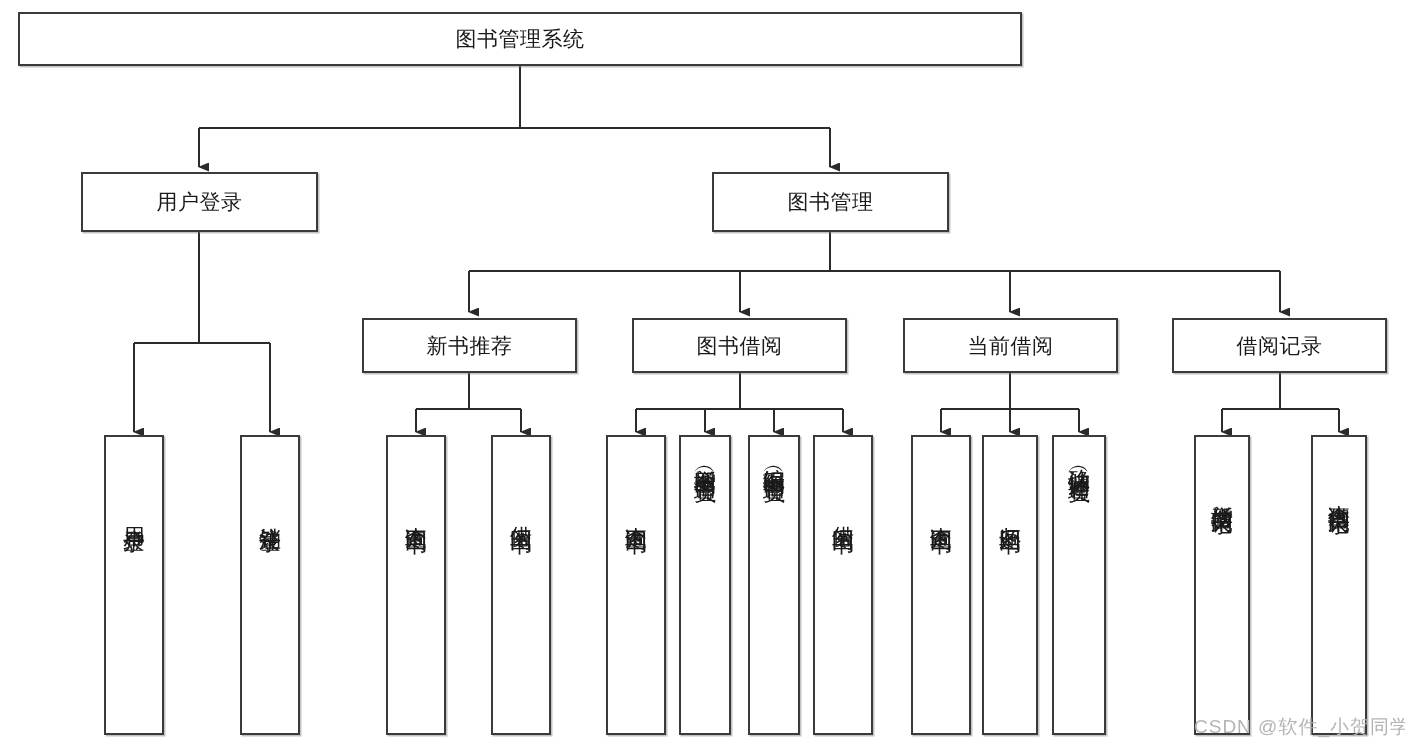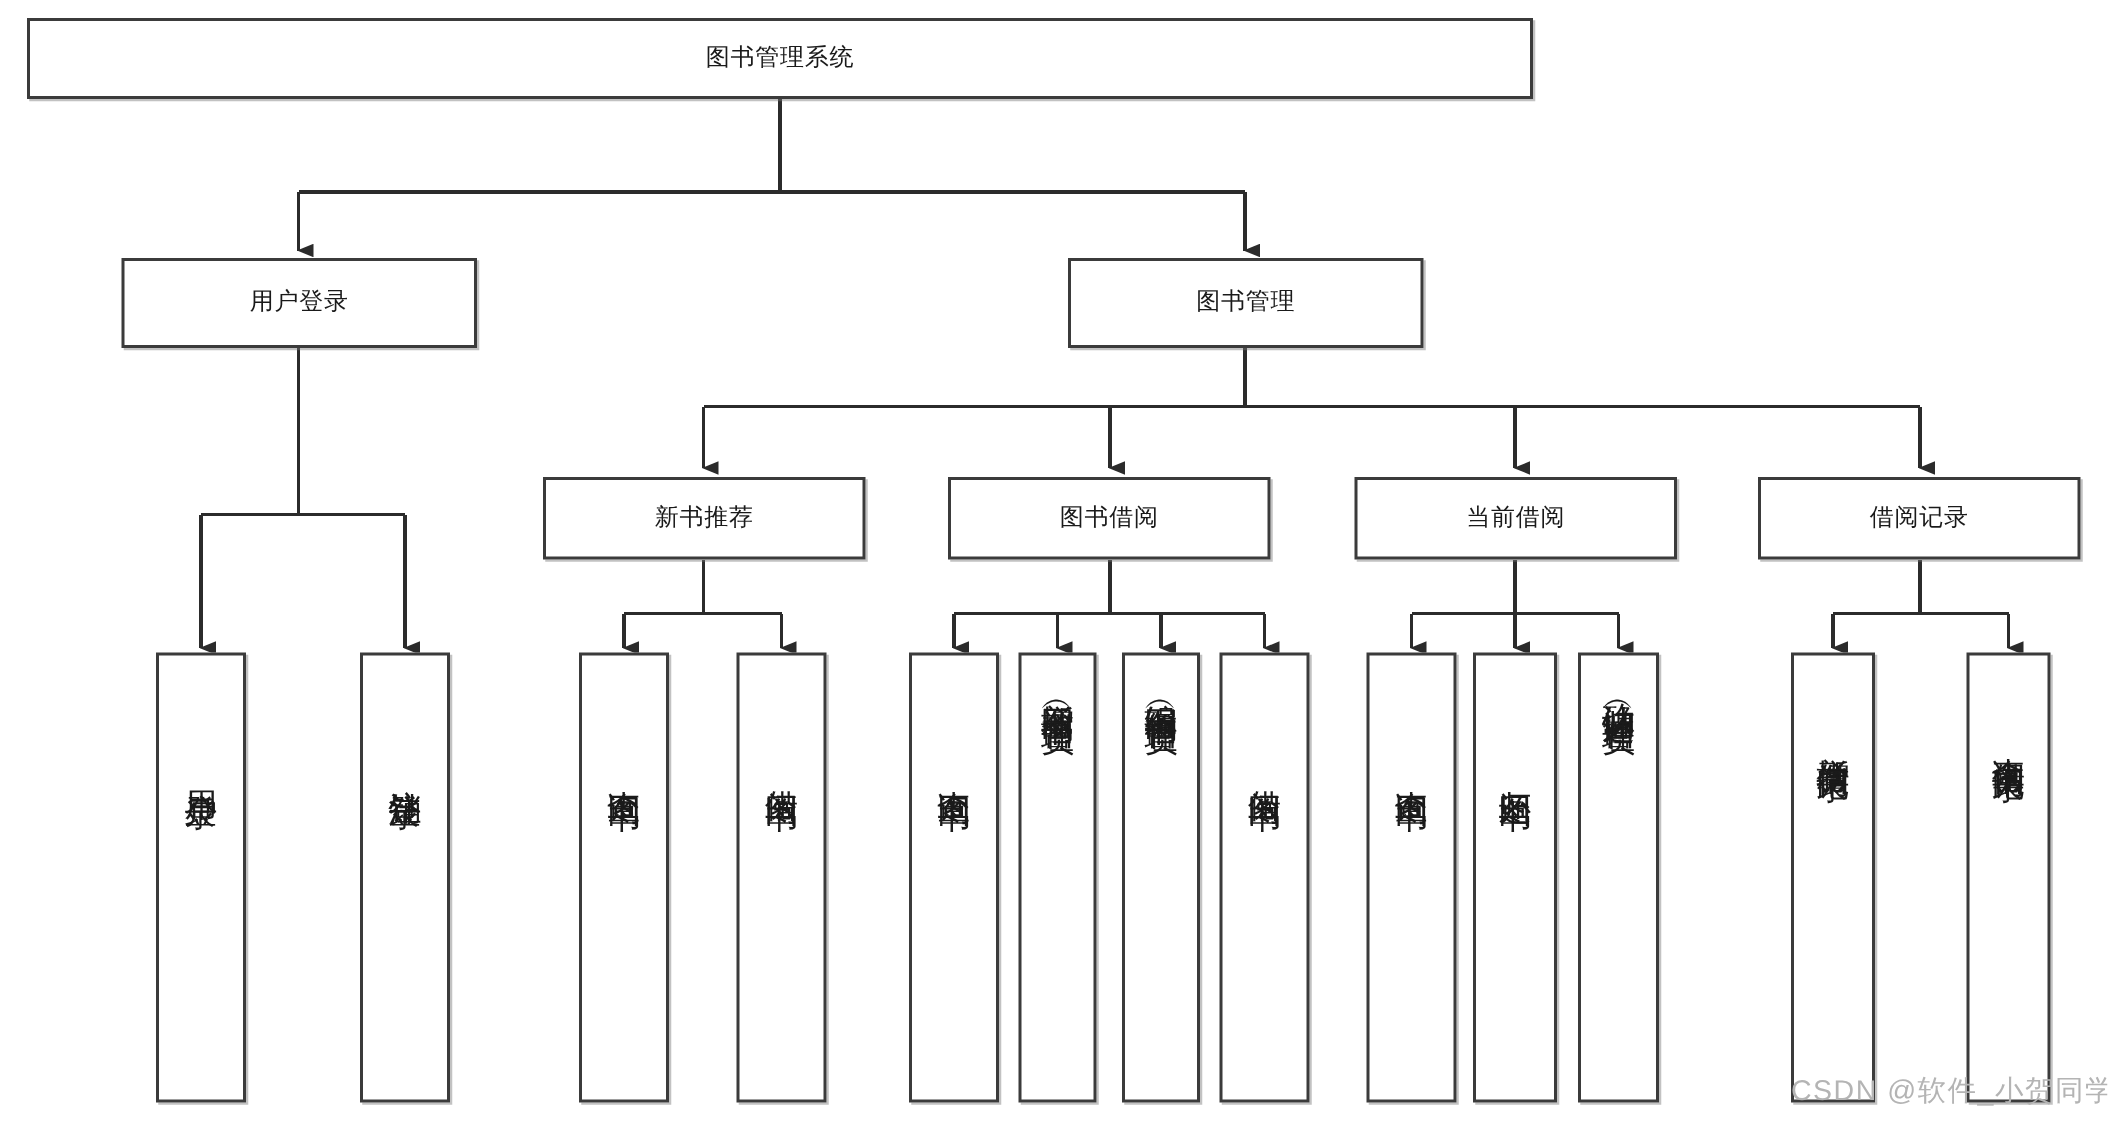--- a/index.html
+++ b/index.html
@@ -31,21 +31,21 @@
     box-sizing: border-box;
     border: 2px solid #3b3b3b;
     background: #ffffff;
     display: flex;
     align-items: center;
     justify-content: center;
     color: #1a1a1a;
     box-shadow: 1.5px 1.5px 0 0 rgba(120,120,120,0.45);
   }
   .node-label {
-    font-size: 16px;
+    font-size: 21px;
     line-height: 1.12;
     letter-spacing: 0.5px;
     white-space: nowrap;
   }
   
   .node.leaf {
     align-items: flex-start;
     padding-top: 10px;
   }
   .node.leaf .node-label {

